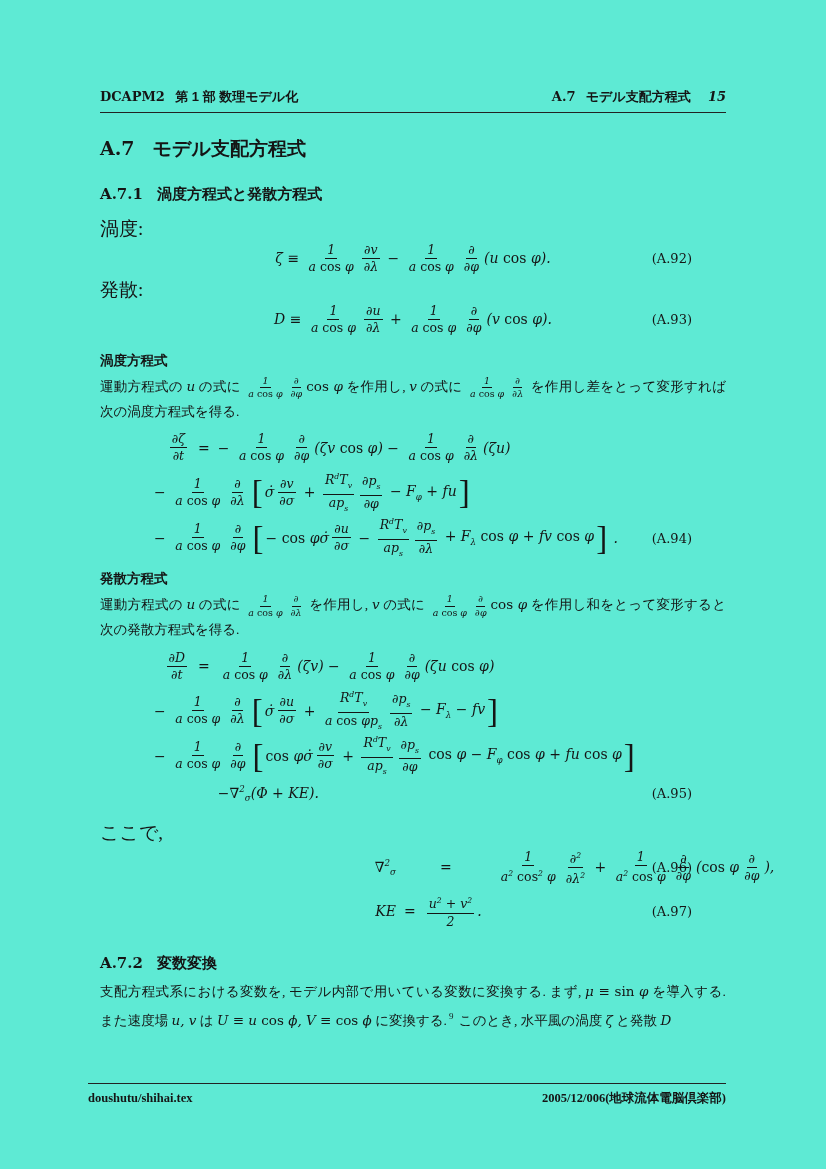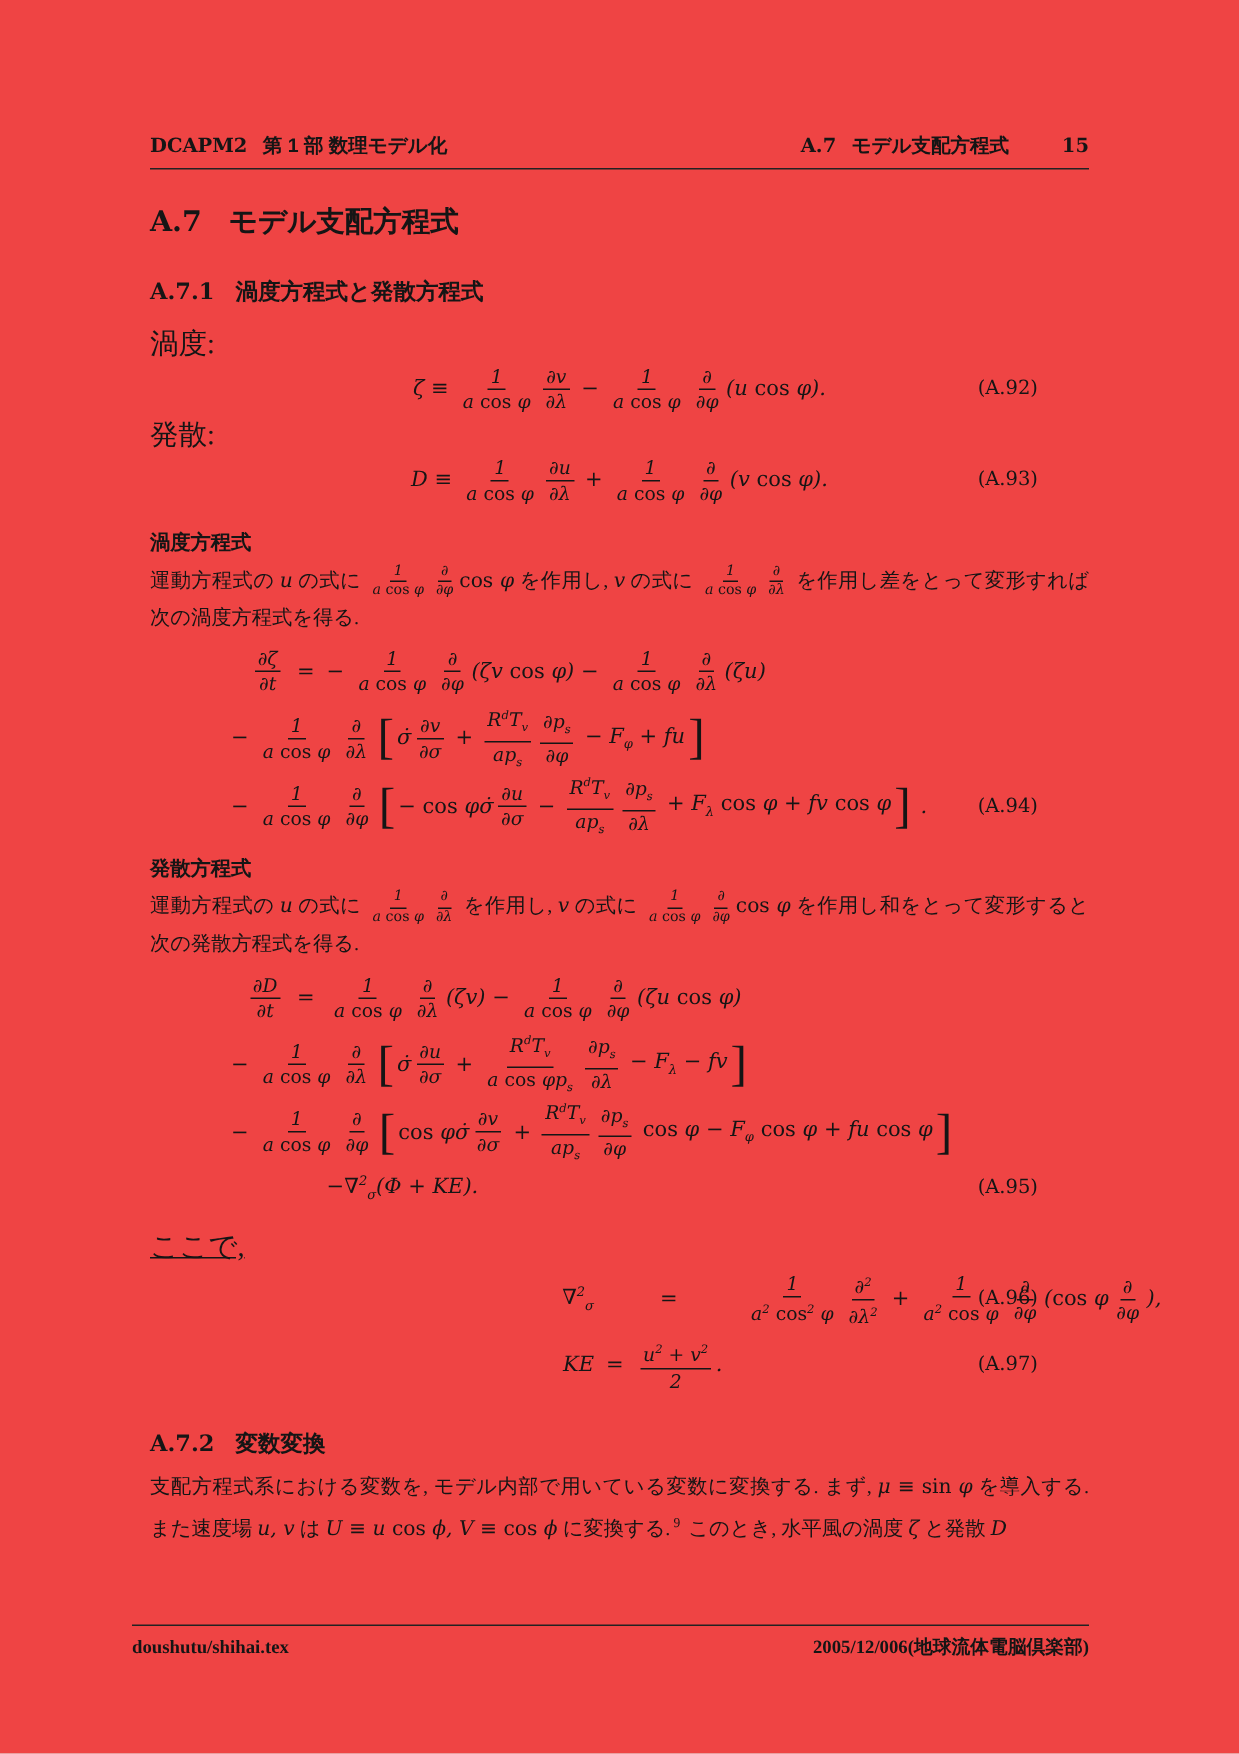--- a/index.html
+++ b/index.html
@@ -1,42 +1,42 @@
 <!DOCTYPE html>
 <html><head>
 <meta charset="utf-8">
 <style>
   html,body{margin:0;padding:0;background:#e8e8e8;}
   .page{width:826px;height:1169px;box-sizing:border-box;padding:88px 100px 0;position:relative;
-        background:#ef4444;color:#151515;font-family:"Liberation Serif","DejaVu Serif",serif;
+        background:#5eead4;color:#151515;font-family:"Liberation Serif","DejaVu Serif",serif;
         margin:0 auto;overflow:hidden;}
   .gothic{font-family:"Liberation Sans","DejaVu Sans",sans-serif;}
 
   
   .pghead{display:flex;justify-content:space-between;align-items:baseline;font-size:13px;font-weight:bold;height:18px;}
   .pghead .latin{font-family:"DejaVu Serif",serif;}
   .pghead .gothic{font-size:13px;}
   .pghead .gap{margin-left:7px;}
-  .pgnum{margin-left:32px;}
+  .pgnum{margin-left:14px;font-style:italic;}
   .hrule{border:0;border-top:1.2px solid #222;margin:6px 0 0;}
 
   
   h1,h2,h3{margin:0;font-weight:bold;}
   h1{margin-top:22px;font-size:19px;line-height:26px;}
   h1 .num,h2 .num{font-family:"DejaVu Serif",serif;}
   h1 .ttl{font-family:"Liberation Sans","DejaVu Sans",sans-serif;margin-left:18px;}
   h2{margin-top:22px;font-size:15px;line-height:20px;}
   h2 .ttl{font-family:"Liberation Sans","DejaVu Sans",sans-serif;margin-left:14px;}
   h3{margin-top:12px;font-size:13.5px;line-height:18px;font-family:"Liberation Sans","DejaVu Sans",sans-serif;}
   #h3b{margin-top:10px;}
 
   
   .label{margin:16px 0 0;font-size:19px;line-height:17px;}
   #lbl2{margin-top:2px;}
-  #here{text-decoration:underline;}
+  #here{}
   .para{margin:4px 0 0;font-size:13.5px;line-height:24px;text-align:justify;}
   #para3{margin-top:6px;}
 
   
   .math{font-family:"DejaVu Serif","DejaVu Sans",serif;font-style:italic;white-space:pre;}
   .math .rm,.rm{font-style:normal;}
   sup,sub{font-size:0.62em;}
   .frac{display:inline-flex;flex-direction:column;align-items:center;vertical-align:middle;
         margin:0 3px;font-size:12.5px;line-height:14px;font-family:"DejaVu Serif","DejaVu Sans",serif;font-style:italic;}
   .frac .num{padding:0 2px 1px;border-bottom:1px solid #151515;white-space:pre;}

